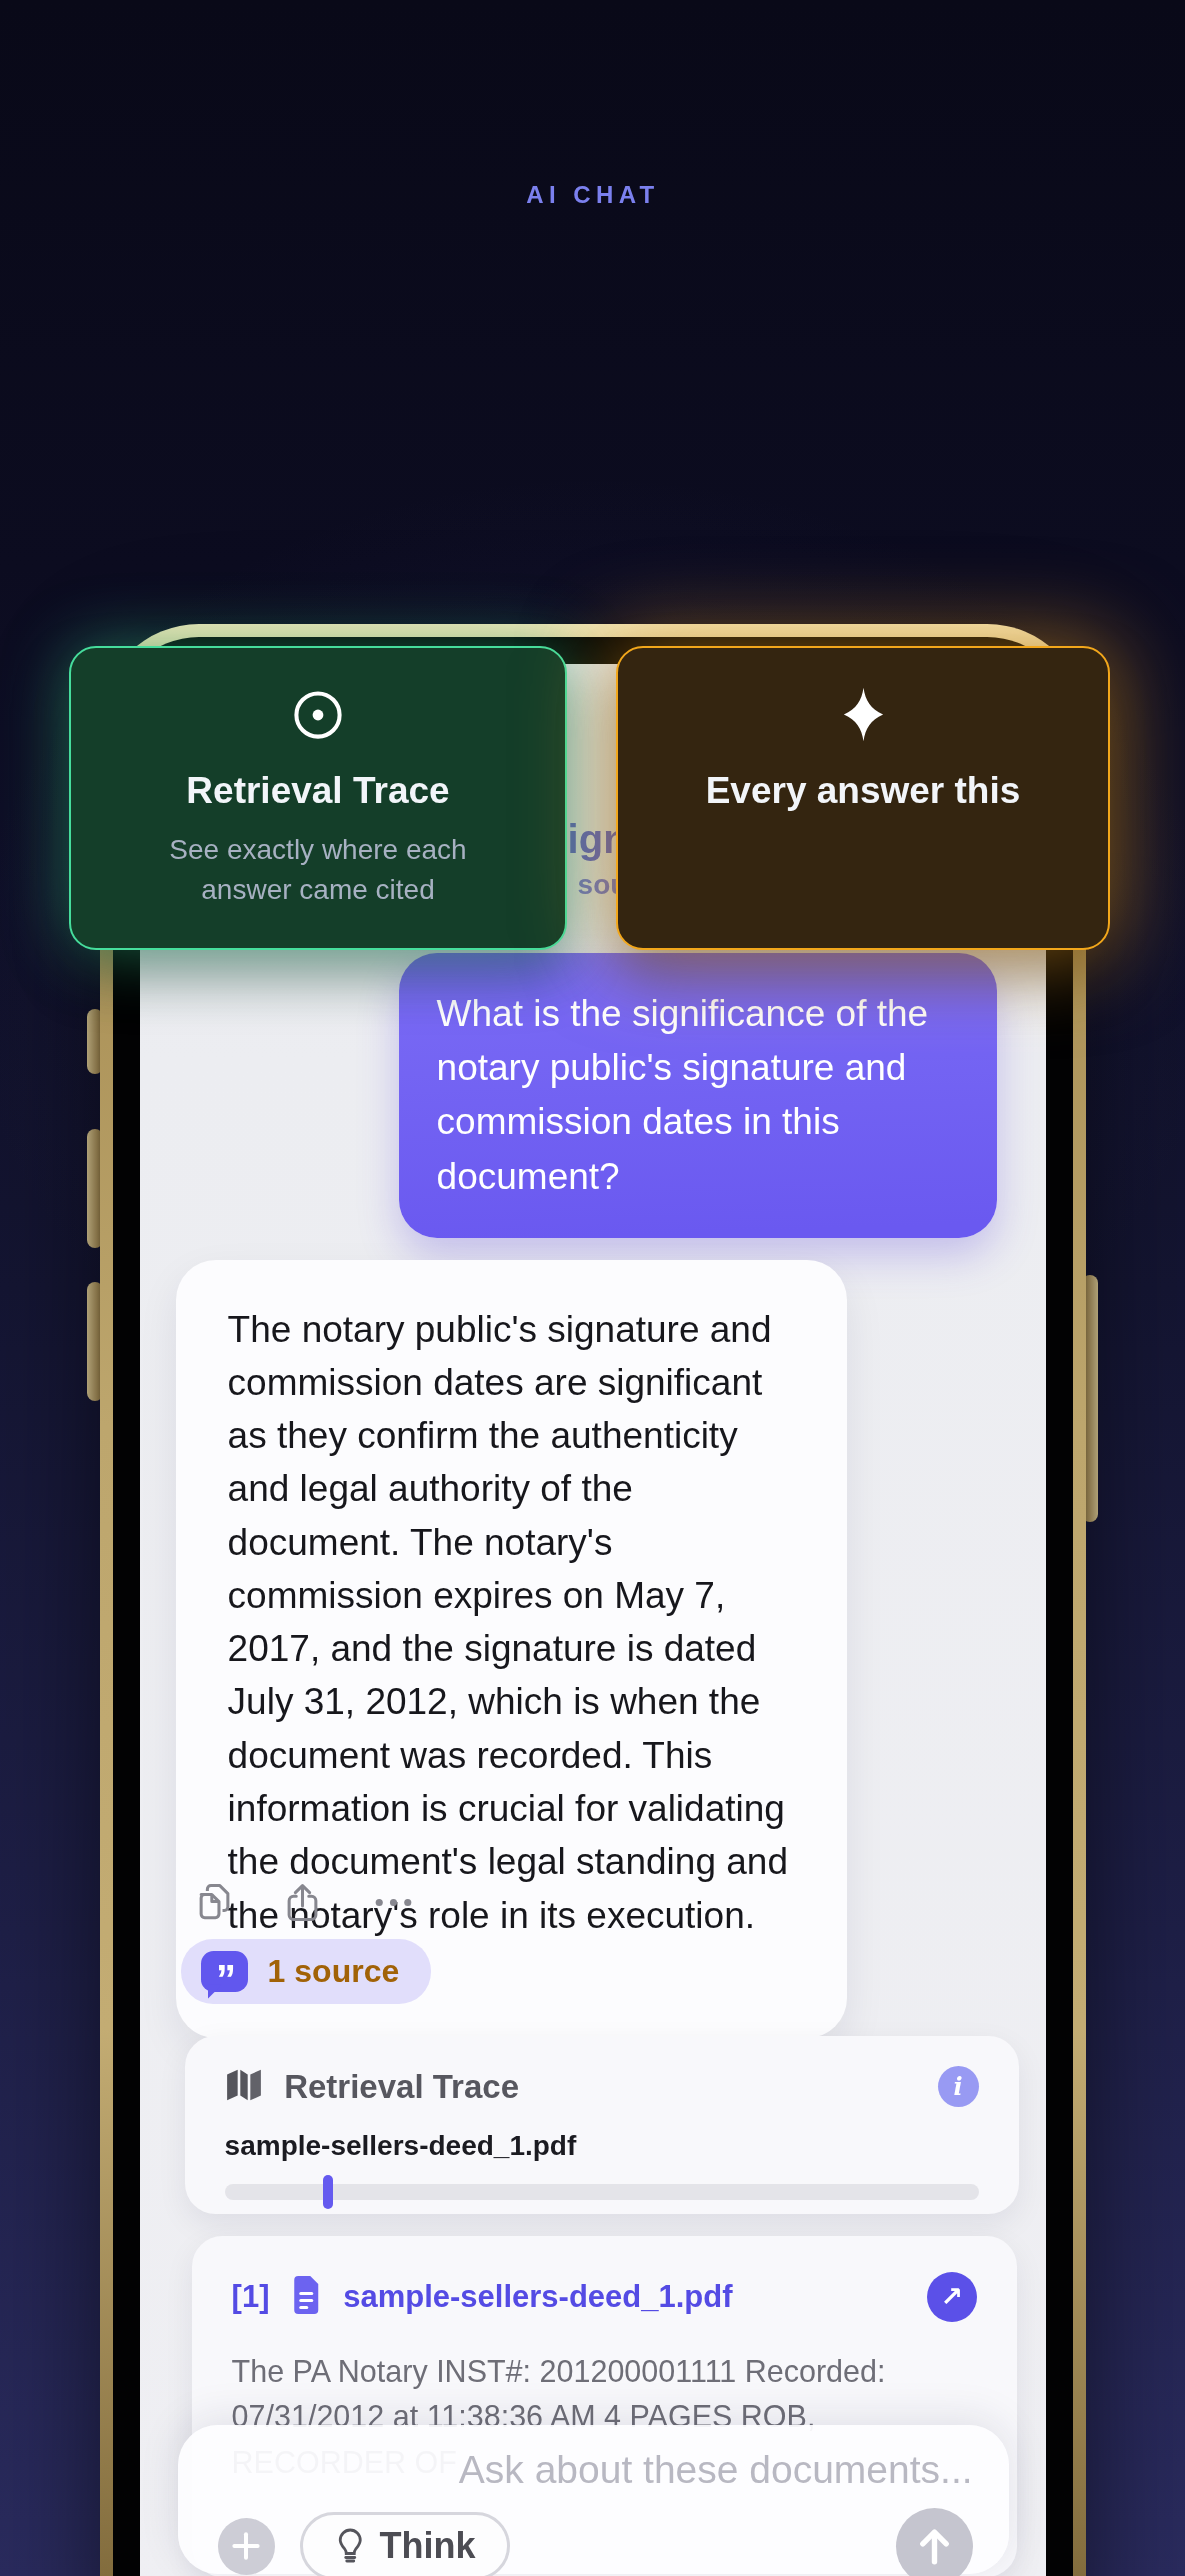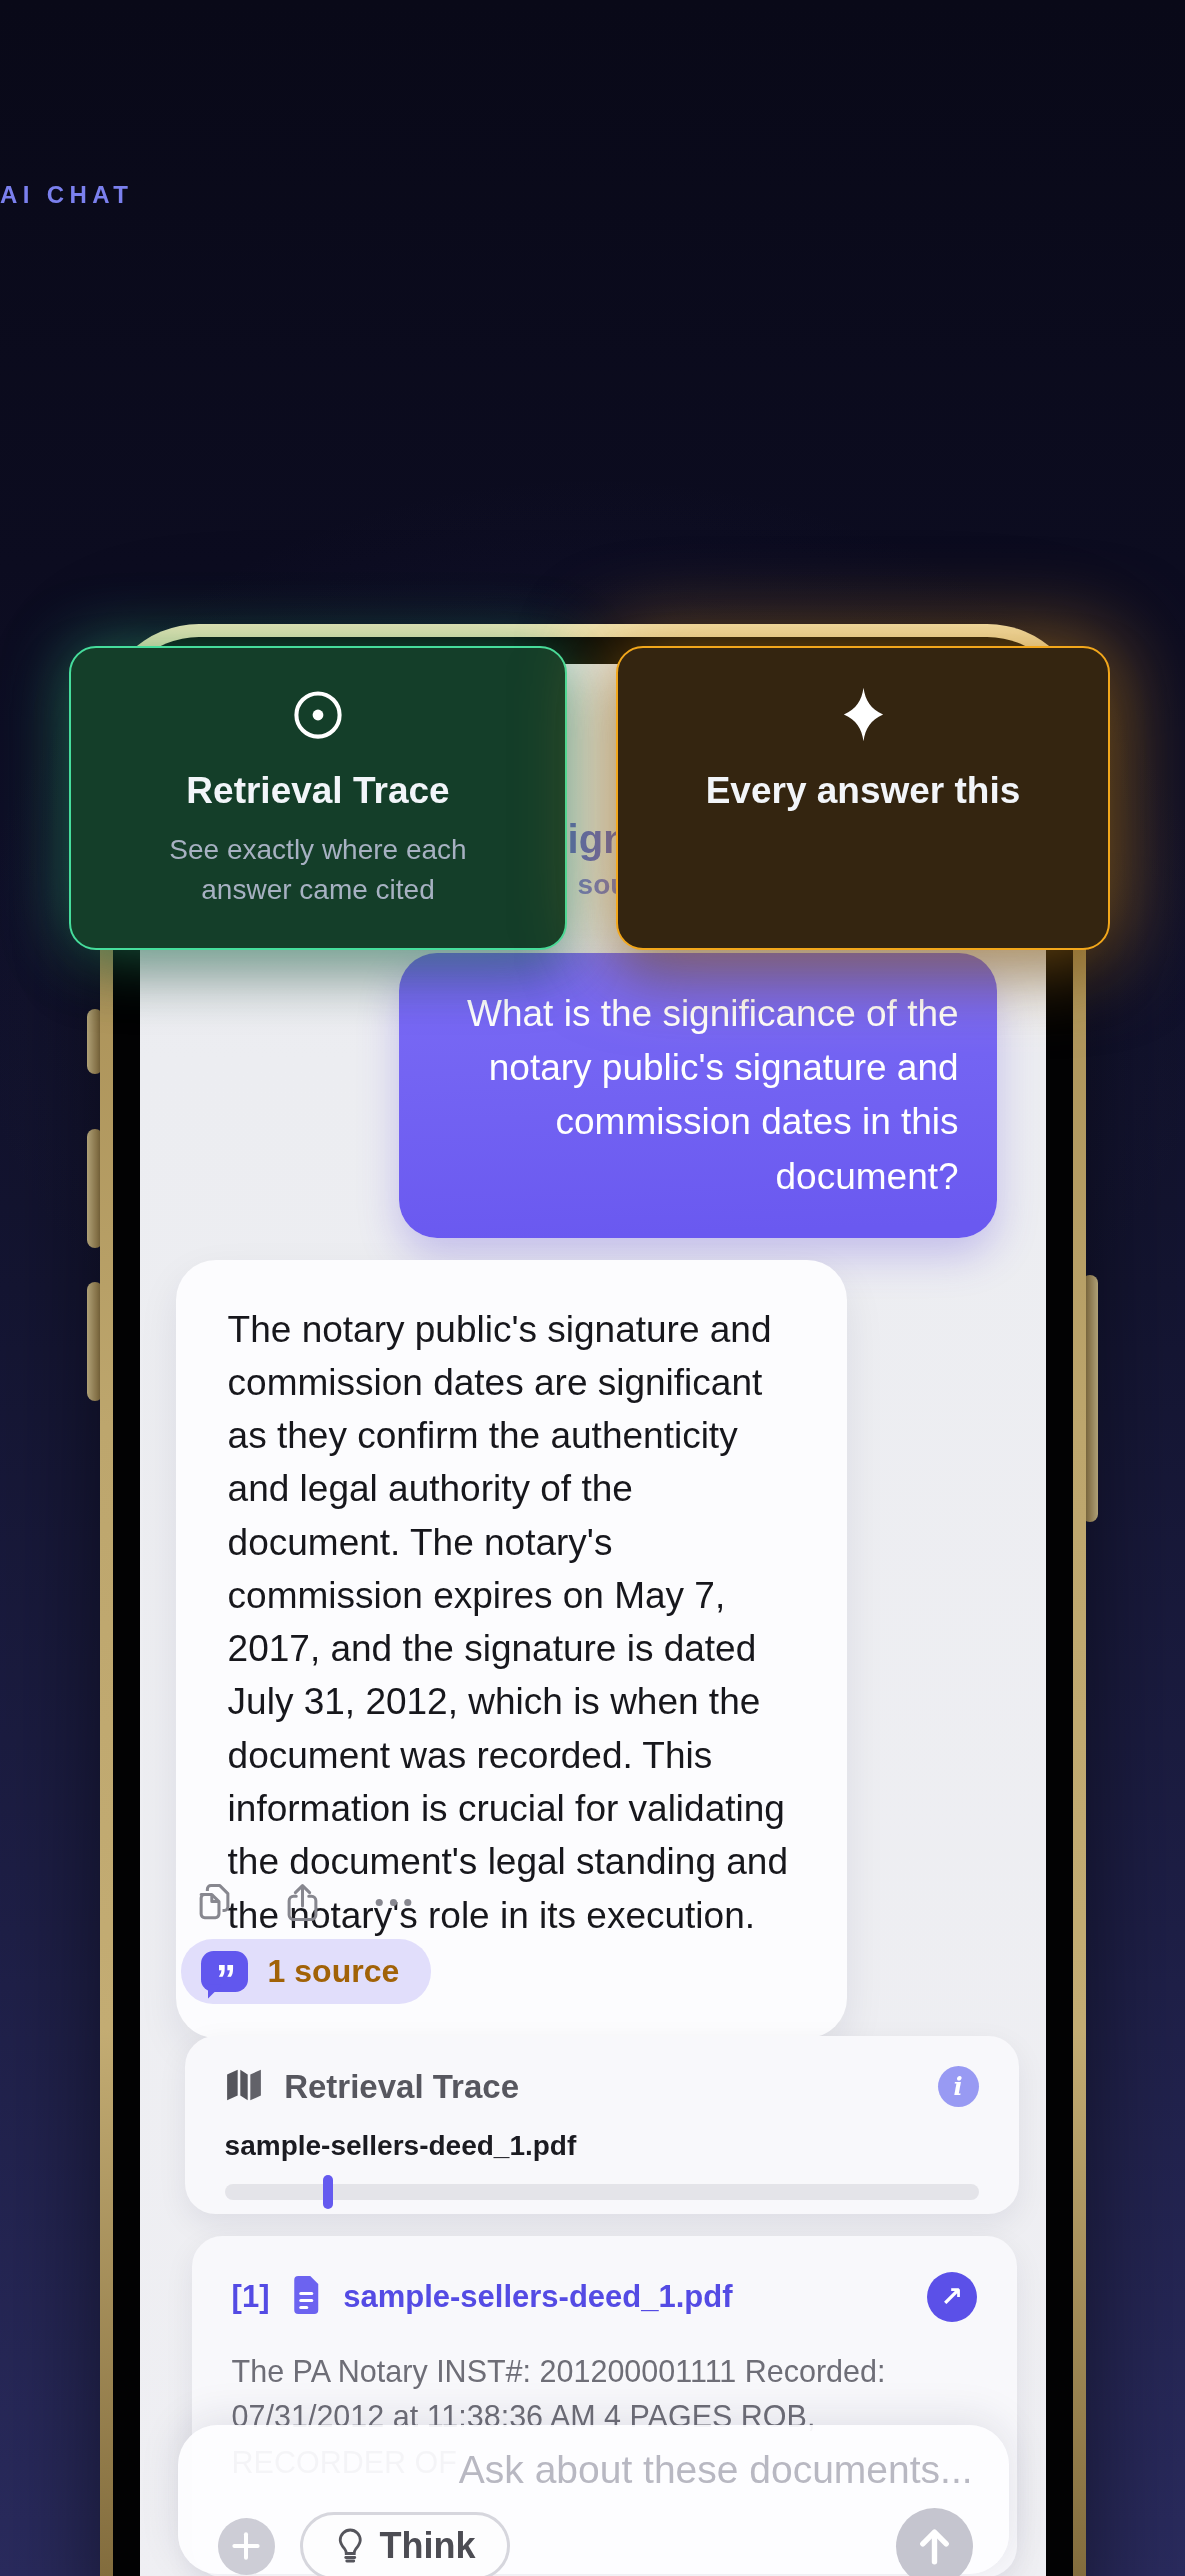--- a/index.html
+++ b/index.html
@@ -4,21 +4,21 @@
 <style>
   html,body{margin:0;padding:0;background:#08081a;}
   *{box-sizing:border-box;}
   .stage{position:relative;width:1186px;height:2576px;overflow:hidden;margin:0 auto;
     font-family:"Liberation Sans","DejaVu Sans",sans-serif;
     background:linear-gradient(180deg,#090918 0%,#0c0c20 22%,#141532 50%,#1e1f47 75%,#2a2b5e 100%);}
   .stage::before{content:"";position:absolute;inset:0;
     background:radial-gradient(898px 719px at 50% 38%,rgba(70,70,140,0.18),transparent 70%);}
 
   
-  .eyebrow{position:absolute;top:181px;left:0;width:100%;
+  .eyebrow{position:absolute;top:181px;left:0;width:100%;text-align:center;
     font-size:24px;font-weight:700;letter-spacing:5.4px;color:#7b80ee;}
   .hero-title{position:absolute;top:235px;left:50%;transform:translateX(-50%);width:745px;
     text-align:center;font-size:87px;line-height:1.16;font-weight:700;letter-spacing:-1.3px;color:#e9ecf7;}
 
   
   .side-btn{position:absolute;width:16px;border-radius:8px;z-index:1;
     background:linear-gradient(90deg,#e2d09a,#b49a62 60%,#8a713e);}
   .btn-action{left:87px;top:1009px;height:65px;}
   .btn-vol-up{left:87px;top:1129px;height:119px;}
   .btn-vol-down{left:87px;top:1282px;height:119px;}
@@ -32,21 +32,21 @@
     background:linear-gradient(180deg,#e7e8ec 0%,#ecedf1 20%,#efeff3 100%);}
 
   
   .frag-header{position:absolute;left:428px;top:153px;font-size:40px;font-weight:700;color:#5a5cd0;}
   .frag-sub{position:absolute;left:438px;top:205px;font-size:28px;font-weight:600;color:#7174d8;}
 
   
   .user-bubble{position:absolute;left:259px;top:289px;width:598px;border-radius:38px;
     padding:34px 38px;background:linear-gradient(178deg,#7b6cf5 0%,#6a59f0 95%);
     color:#ffffff;font-size:37px;line-height:1.47;
-    box-shadow:0 18px 40px rgba(90,70,220,0.28);text-align:right;}
+    box-shadow:0 18px 40px rgba(90,70,220,0.28);}
   .ai-bubble{position:absolute;left:36px;top:596px;width:671px;border-radius:40px;
     padding:43px 52px;background:#fcfcfe;color:#17171c;font-size:37px;line-height:1.44;
     box-shadow:0 16px 40px rgba(25,25,70,0.08);}
   .cite-link{color:#5a50ea;margin-left:5.4px;}
 
   
   .actions{position:absolute;left:54px;top:1218px;display:flex;align-items:center;gap:47px;}
   .actions svg{display:block;}
   .act-btn{cursor:pointer;}
 

